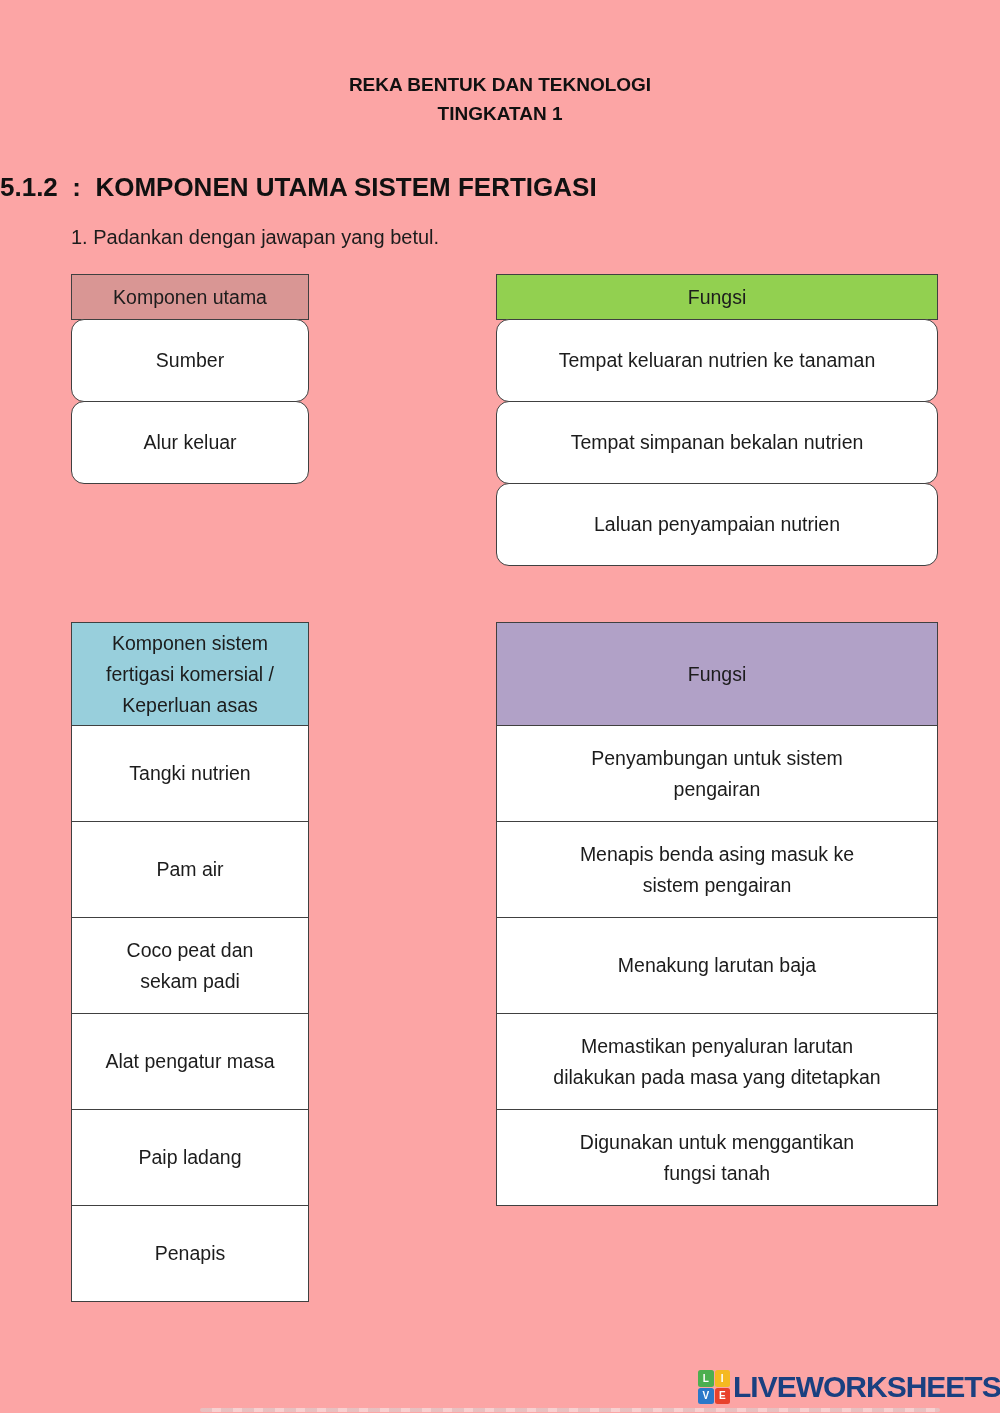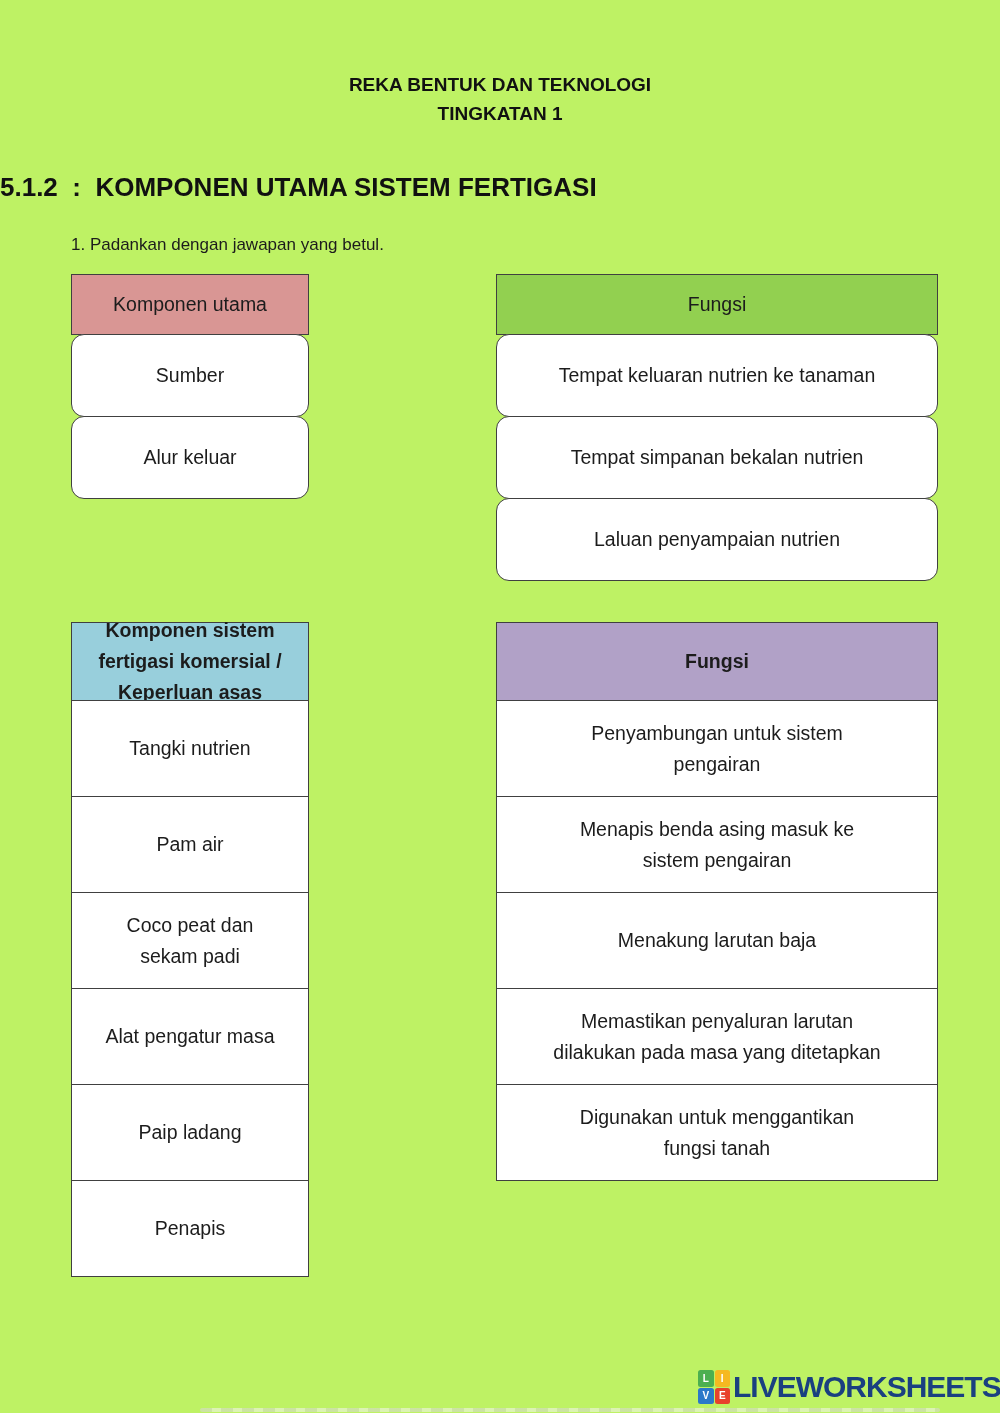--- a/index.html
+++ b/index.html
@@ -1,44 +1,44 @@
 <!DOCTYPE html>
 <html><head>
 <meta charset="utf-8">
 <style>
   html, body { margin:0; padding:0; background:#ffffff; }
   .page {
-    position:relative; width:1000px; height:1413px; background:#bef264;
+    position:relative; width:1000px; height:1413px; background:#fca5a5;
     font-family:"Liberation Sans", sans-serif; color:#1c1c1c; overflow:hidden;
   }
   .doc-title {
     position:absolute; top:70px; left:0; width:100%;
     text-align:center; font-weight:bold; font-size:19px; line-height:29px;
     color:#111;
   }
   .section-title {
     position:absolute; top:172px; left:0; width:100%;
     text-align:left; font-weight:bold; font-size:26px; color:#111;
     white-space:pre;
   }
   .instruction {
-    position:absolute; top:235px; left:71px;
-    font-size:17px; color:#1c1c1c;
+    position:absolute; top:226px; left:71px;
+    font-size:20px; color:#1c1c1c;
   }
   .tbl { position:absolute; display:flex; flex-direction:column; }
   .cell {
     box-sizing:border-box; border:1px solid #404040; background:#ffffff;
     display:flex; align-items:center; justify-content:center;
     text-align:center; font-size:19.5px; line-height:31px;
     white-space:pre-line; padding:0 12px;
   }
   .cell + .cell { margin-top:-1px; }
-  .h60 { height:61px; }
+  .h60 { height:46px; }
   .h82 { height:83px;border-radius:13px; }
-  .h110 { height:79px;font-weight:bold; }
+  .h110 { height:104px; }
   .h96 { height:97px; }
   .t1-left  { left:71px;  top:274px; width:238px; }
   .t1-right { left:496px; top:274px; width:442px; }
   .t2-left  { left:71px;  top:622px; width:238px; }
   .t2-right { left:496px; top:622px; width:442px; }
 
   .footer {
     position:absolute; left:698px; top:1370px;
     display:flex; align-items:center; gap:3px;
   }

